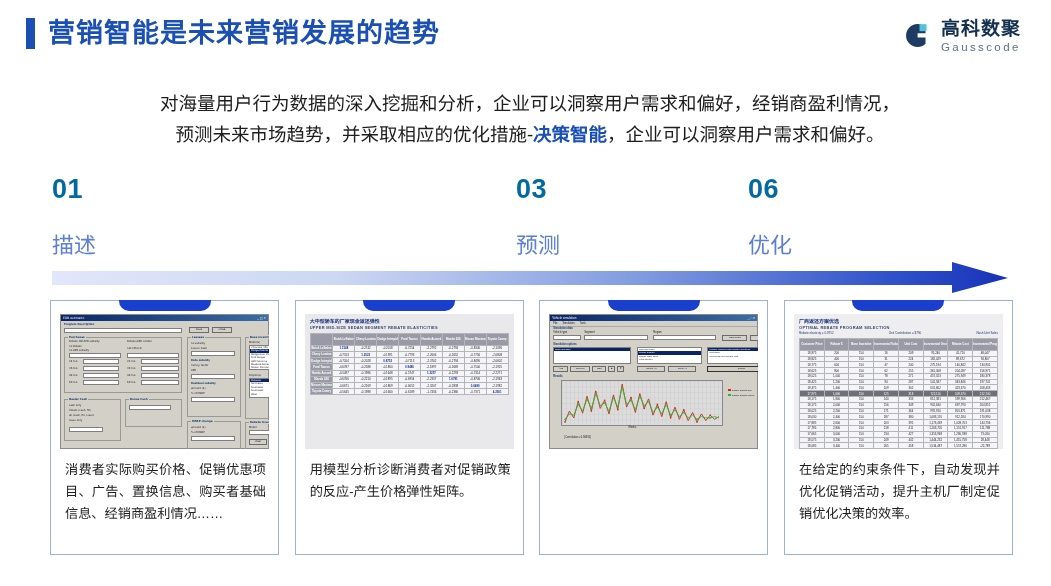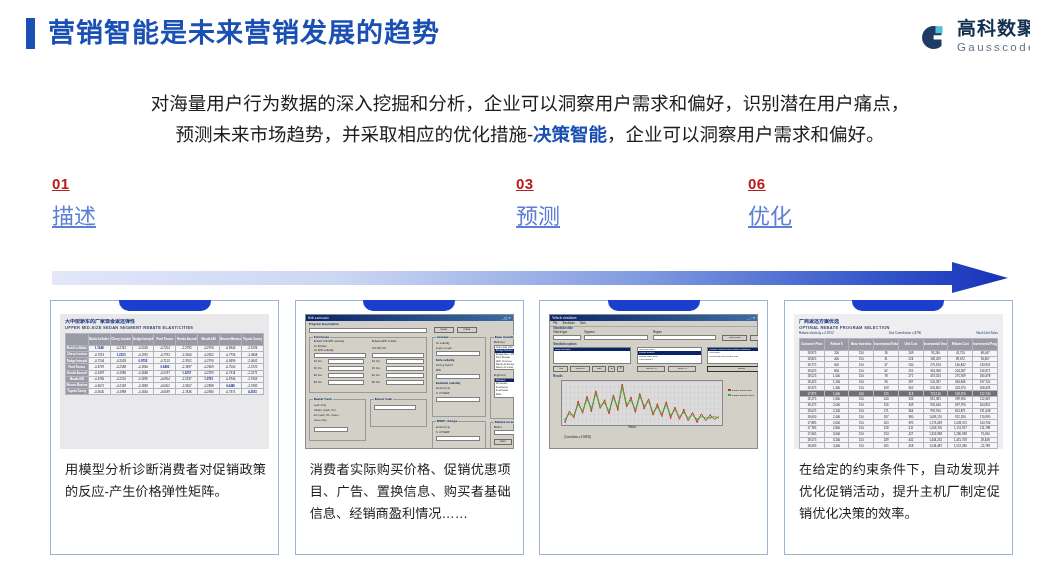--- a/index.html
+++ b/index.html
@@ -47,24 +47,24 @@
     font-weight: bold;
     color: #1a4fb4;
     letter-spacing: 1px;
     line-height: 1;
     white-space: nowrap;
   }
 
   
   .logo {
     position: absolute;
-    right: 14px;
+    right: 30px;
     top: 19px;
     display: flex;
-    align-items: flex-end;
+    align-items: flex-start;
     gap: 8px;
   }
   .logo-mark {
     position: relative;
     width: 33px;
     height: 33px;
     flex: none;
   }
   .logo-text {
     display: flex;
@@ -109,33 +109,31 @@
     left: 52px;
     top: 176px;
     width: 960px;
     display: flex;
   }
   .step {
     width: 232px;
     flex: none;
   }
   .step-num {
-    font-size: 15px;
+    font-size: 27px;
     font-weight: bold;
-    color: #b91c1c;
+    color: #0369a1;
     line-height: 1;
     letter-spacing: 0.5px;
-    text-decoration: underline;
   }
   .step-label {
-    margin-top: 15px;
+    margin-top: 32px;
     font-size: 22px;
     color: #5b7fd4;
     line-height: 1;
-    text-decoration: underline;
   }
 
   
   .arrow-wrap {
     position: absolute;
     left: 52px;
     top: 262px;
     width: 956px;
     height: 32px;
   }
@@ -343,21 +341,21 @@
         </svg>
       </div>
       <div class="logo-text">
         <div class="logo-cn">高科数聚</div>
         <div class="logo-en">Gausscode</div>
       </div>
     </div>
   </div>
 
   <div class="lead">
-    <span>对海量用户行为数据的深入挖掘和分析，企业可以洞察用户需求和偏好，识别潜在用户痛点，</span><br>
+    <span>对海量用户行为数据的深入挖掘和分析，企业可以洞察用户需求和偏好，经销商盈利情况，</span><br>
     <span>预测未来市场趋势，并采取相应的优化措施-</span><span class="accent">决策智能</span><span>，企业可以洞察用户需求和偏好。</span>
   </div>
 
   <div class="steps">
     <div class="step">
       <div class="step-num">01</div>
       <div class="step-label">描述</div>
     </div>
     <div class="step">
     </div>
@@ -380,136 +378,20 @@
           <stop offset="62%" stop-color="#7f9ae0"></stop>
           <stop offset="88%" stop-color="#2f51c9"></stop>
           <stop offset="100%" stop-color="#1733b8"></stop>
         </linearGradient>
       </defs>
       <path d="M0,9 L900,9 L900,0 L956,16 L900,31 L900,23 L0,23 Z" fill="url(#arrowgrad)"></path>
     </svg>
   </div>
 
   <div class="cards">
-
-    <div class="card">
-      <div class="card-tab"></div>
-      <div class="card-shot">
-        <div class="sheet">
-          <div class="sheet-h1">大中型轿车的厂家现金返还弹性</div>
-          <div class="sheet-h2">UPPER MID-SIZE SEDAN SEGMENT REBATE ELASTICITIES</div>
-          <table class="grid">
-            <thead>
-              <tr>
-                <th style="width:11%"></th>
-                <th>Buick LeSabre</th>
-                <th>Chevy Lumina</th>
-                <th>Dodge Intrepid</th>
-                <th>Ford Taurus</th>
-                <th>Honda Accord</th>
-                <th>Mazda 626</th>
-                <th>Nissan Maxima</th>
-                <th>Toyota Camry</th>
-              </tr>
-            </thead>
-            <tbody>
-                <tr>
-                  <td class="rh">Buick LeSabre</td>
-                  <td class="diag">1.1548</td>
-                  <td>-0.2742</td>
-                  <td>-0.2018</td>
-                  <td>-0.7254</td>
-                  <td>-2.2792</td>
-                  <td>-0.2794</td>
-                  <td>-0.8340</td>
-                  <td>-2.1096</td>
-                </tr>
-                <tr>
-                  <td class="rh">Chevy Lumina</td>
-                  <td>-0.7313</td>
-                  <td class="diag">1.2523</td>
-                  <td>-0.1991</td>
-                  <td>-0.7793</td>
-                  <td>-2.2606</td>
-                  <td>-0.2652</td>
-                  <td>-0.7756</td>
-                  <td>-2.0808</td>
-                </tr>
-                <tr>
-                  <td class="rh">Dodge Intrepid</td>
-                  <td>-0.7204</td>
-                  <td>-0.2028</td>
-                  <td class="diag">0.8752</td>
-                  <td>-0.7113</td>
-                  <td>-2.3702</td>
-                  <td>-0.2794</td>
-                  <td>-0.8490</td>
-                  <td>-2.0602</td>
-                </tr>
-                <tr>
-                  <td class="rh">Ford Taurus</td>
-                  <td>-0.6787</td>
-                  <td>-0.2588</td>
-                  <td>-0.1860</td>
-                  <td class="diag">0.9480</td>
-                  <td>-2.1897</td>
-                  <td>-0.2669</td>
-                  <td>-0.7500</td>
-                  <td>-2.1925</td>
-                </tr>
-                <tr>
-                  <td class="rh">Honda Accord</td>
-                  <td>-0.5497</td>
-                  <td>-0.1986</td>
-                  <td>-0.1648</td>
-                  <td>-0.5747</td>
-                  <td class="diag">1.2257</td>
-                  <td>-0.2293</td>
-                  <td>-0.7314</td>
-                  <td>-2.2271</td>
-                </tr>
-                <tr>
-                  <td class="rh">Mazda 626</td>
-                  <td>-0.6766</td>
-                  <td>-0.2210</td>
-                  <td>-0.1895</td>
-                  <td>-0.6954</td>
-                  <td>-2.2337</td>
-                  <td class="diag">1.0791</td>
-                  <td>-0.8706</td>
-                  <td>-2.1963</td>
-                </tr>
-                <tr>
-                  <td class="rh">Nissan Maxima</td>
-                  <td>-0.6671</td>
-                  <td>-0.2169</td>
-                  <td>-0.1869</td>
-                  <td>-0.6052</td>
-                  <td>-2.3207</td>
-                  <td>-0.2838</td>
-                  <td class="diag">0.6480</td>
-                  <td>-2.1982</td>
-                </tr>
-                <tr>
-                  <td class="rh">Toyota Camry</td>
-                  <td>-0.5645</td>
-                  <td>-0.1988</td>
-                  <td>-0.1660</td>
-                  <td>-0.6189</td>
-                  <td>-1.7436</td>
-                  <td>-0.2380</td>
-                  <td>-0.7371</td>
-                  <td class="diag">4.2561</td>
-                </tr>
-              </tbody>
-          </table>
-        </div>
-      </div>
-      <div class="card-caption">用模型分析诊断消费者对促销政策的反应-产生价格弹性矩阵。</div>
-    </div>
 
     <div class="card">
       <div class="card-tab"></div>
       <div class="card-shot">
         <div class="win">
           <div class="win-title">
             <span>EDB estimatio</span>
             <span>_ □ ✕</span>
           </div>
           <div class="win-body">
@@ -611,20 +493,136 @@
             <div class="lbl" style="left:188px;top:105px;">Model</div>
 
             <div class="fld" style="left:188px;top:109px;width:30px;"></div>
 
             <div class="btn" style="left:188px;top:118px;width:18px;">Clear</div>
 
           </div>
         </div>
       </div>
       <div class="card-caption">消费者实际购买价格、促销优惠项目、广告、置换信息、购买者基础信息、经销商盈利情况……</div>
+    </div>
+
+    <div class="card">
+      <div class="card-tab"></div>
+      <div class="card-shot">
+        <div class="sheet">
+          <div class="sheet-h1">大中型轿车的厂家现金返还弹性</div>
+          <div class="sheet-h2">UPPER MID-SIZE SEDAN SEGMENT REBATE ELASTICITIES</div>
+          <table class="grid">
+            <thead>
+              <tr>
+                <th style="width:11%"></th>
+                <th>Buick LeSabre</th>
+                <th>Chevy Lumina</th>
+                <th>Dodge Intrepid</th>
+                <th>Ford Taurus</th>
+                <th>Honda Accord</th>
+                <th>Mazda 626</th>
+                <th>Nissan Maxima</th>
+                <th>Toyota Camry</th>
+              </tr>
+            </thead>
+            <tbody>
+                <tr>
+                  <td class="rh">Buick LeSabre</td>
+                  <td class="diag">1.1548</td>
+                  <td>-0.2742</td>
+                  <td>-0.2018</td>
+                  <td>-0.7254</td>
+                  <td>-2.2792</td>
+                  <td>-0.2794</td>
+                  <td>-0.8340</td>
+                  <td>-2.1096</td>
+                </tr>
+                <tr>
+                  <td class="rh">Chevy Lumina</td>
+                  <td>-0.7313</td>
+                  <td class="diag">1.2523</td>
+                  <td>-0.1991</td>
+                  <td>-0.7793</td>
+                  <td>-2.2606</td>
+                  <td>-0.2652</td>
+                  <td>-0.7756</td>
+                  <td>-2.0808</td>
+                </tr>
+                <tr>
+                  <td class="rh">Dodge Intrepid</td>
+                  <td>-0.7204</td>
+                  <td>-0.2028</td>
+                  <td class="diag">0.8752</td>
+                  <td>-0.7113</td>
+                  <td>-2.3702</td>
+                  <td>-0.2794</td>
+                  <td>-0.8490</td>
+                  <td>-2.0602</td>
+                </tr>
+                <tr>
+                  <td class="rh">Ford Taurus</td>
+                  <td>-0.6787</td>
+                  <td>-0.2588</td>
+                  <td>-0.1860</td>
+                  <td class="diag">0.9480</td>
+                  <td>-2.1897</td>
+                  <td>-0.2669</td>
+                  <td>-0.7500</td>
+                  <td>-2.1925</td>
+                </tr>
+                <tr>
+                  <td class="rh">Honda Accord</td>
+                  <td>-0.5497</td>
+                  <td>-0.1986</td>
+                  <td>-0.1648</td>
+                  <td>-0.5747</td>
+                  <td class="diag">1.2257</td>
+                  <td>-0.2293</td>
+                  <td>-0.7314</td>
+                  <td>-2.2271</td>
+                </tr>
+                <tr>
+                  <td class="rh">Mazda 626</td>
+                  <td>-0.6766</td>
+                  <td>-0.2210</td>
+                  <td>-0.1895</td>
+                  <td>-0.6954</td>
+                  <td>-2.2337</td>
+                  <td class="diag">1.0791</td>
+                  <td>-0.8706</td>
+                  <td>-2.1963</td>
+                </tr>
+                <tr>
+                  <td class="rh">Nissan Maxima</td>
+                  <td>-0.6671</td>
+                  <td>-0.2169</td>
+                  <td>-0.1869</td>
+                  <td>-0.6052</td>
+                  <td>-2.3207</td>
+                  <td>-0.2838</td>
+                  <td class="diag">0.6480</td>
+                  <td>-2.1982</td>
+                </tr>
+                <tr>
+                  <td class="rh">Toyota Camry</td>
+                  <td>-0.5645</td>
+                  <td>-0.1988</td>
+                  <td>-0.1660</td>
+                  <td>-0.6189</td>
+                  <td>-1.7436</td>
+                  <td>-0.2380</td>
+                  <td>-0.7371</td>
+                  <td class="diag">4.2561</td>
+                </tr>
+              </tbody>
+          </table>
+        </div>
+      </div>
+      <div class="card-caption">用模型分析诊断消费者对促销政策的反应-产生价格弹性矩阵。</div>
     </div>
 
     <div class="card">
       <div class="card-tab"></div>
       <div class="card-shot">
         <div class="chartwin" style="position:relative;">
           <div class="win-title">
             <span>Vehicle simulation</span>
             <span>_ □ ✕</span>
           </div>

